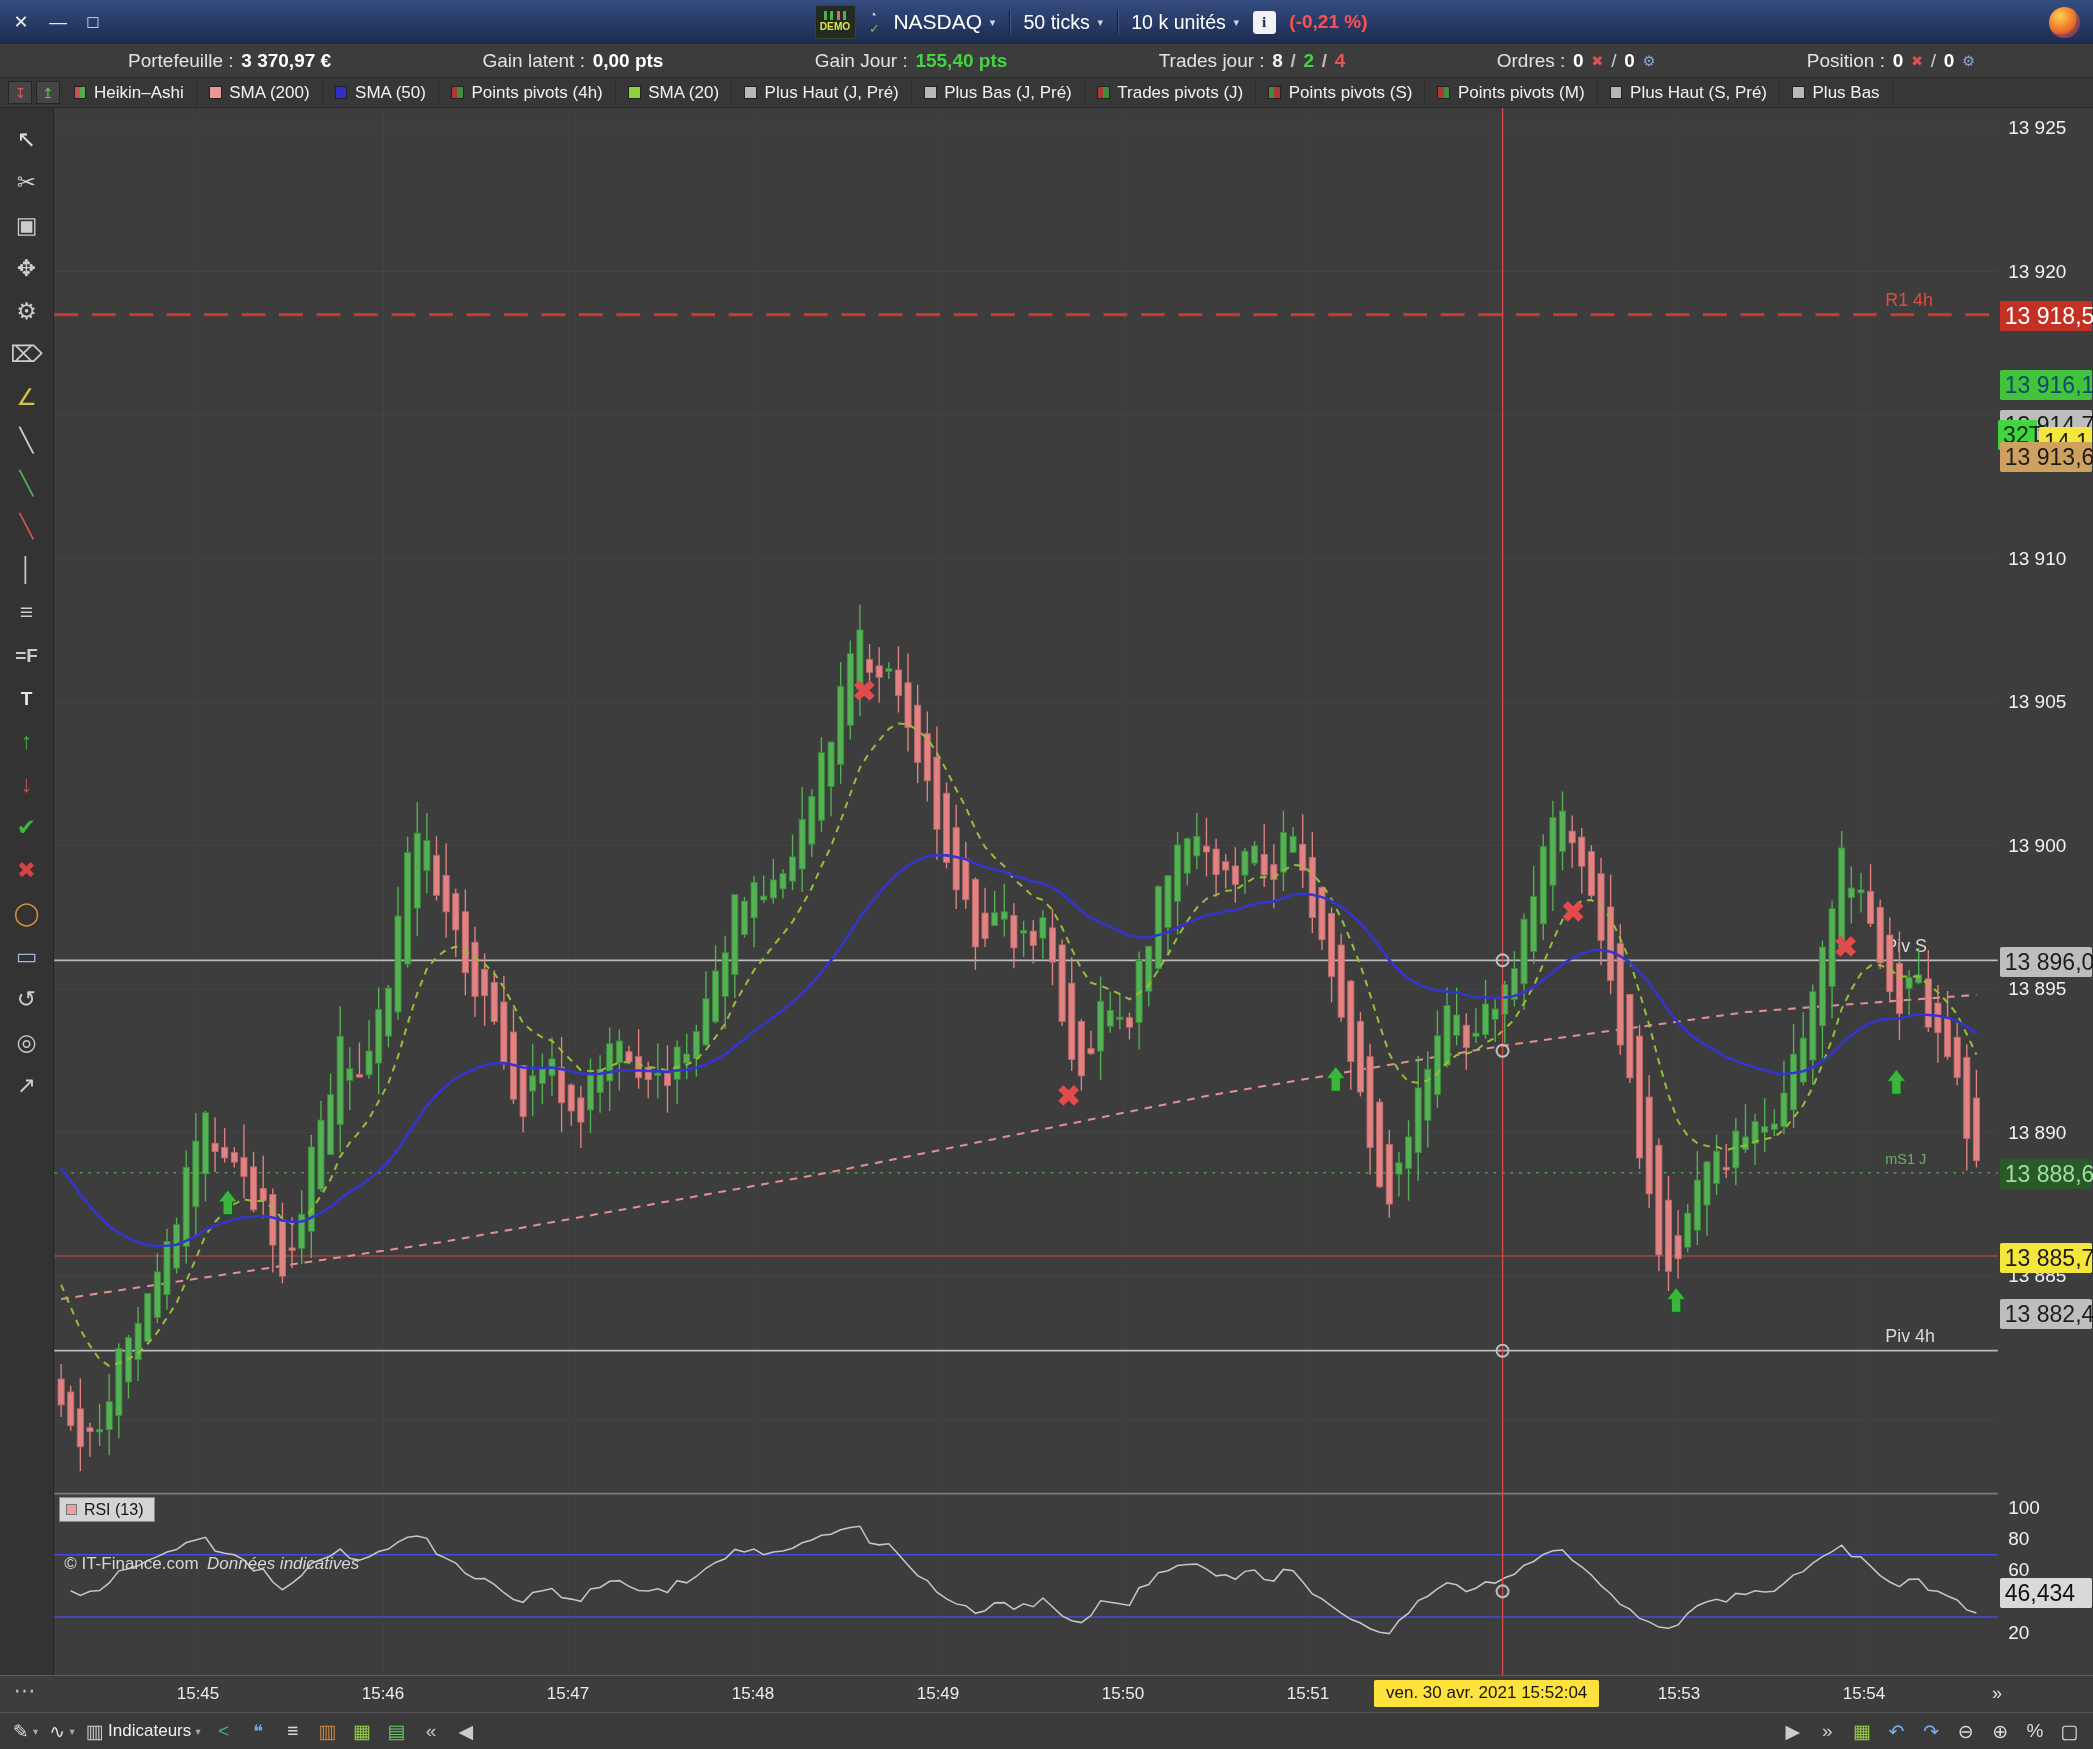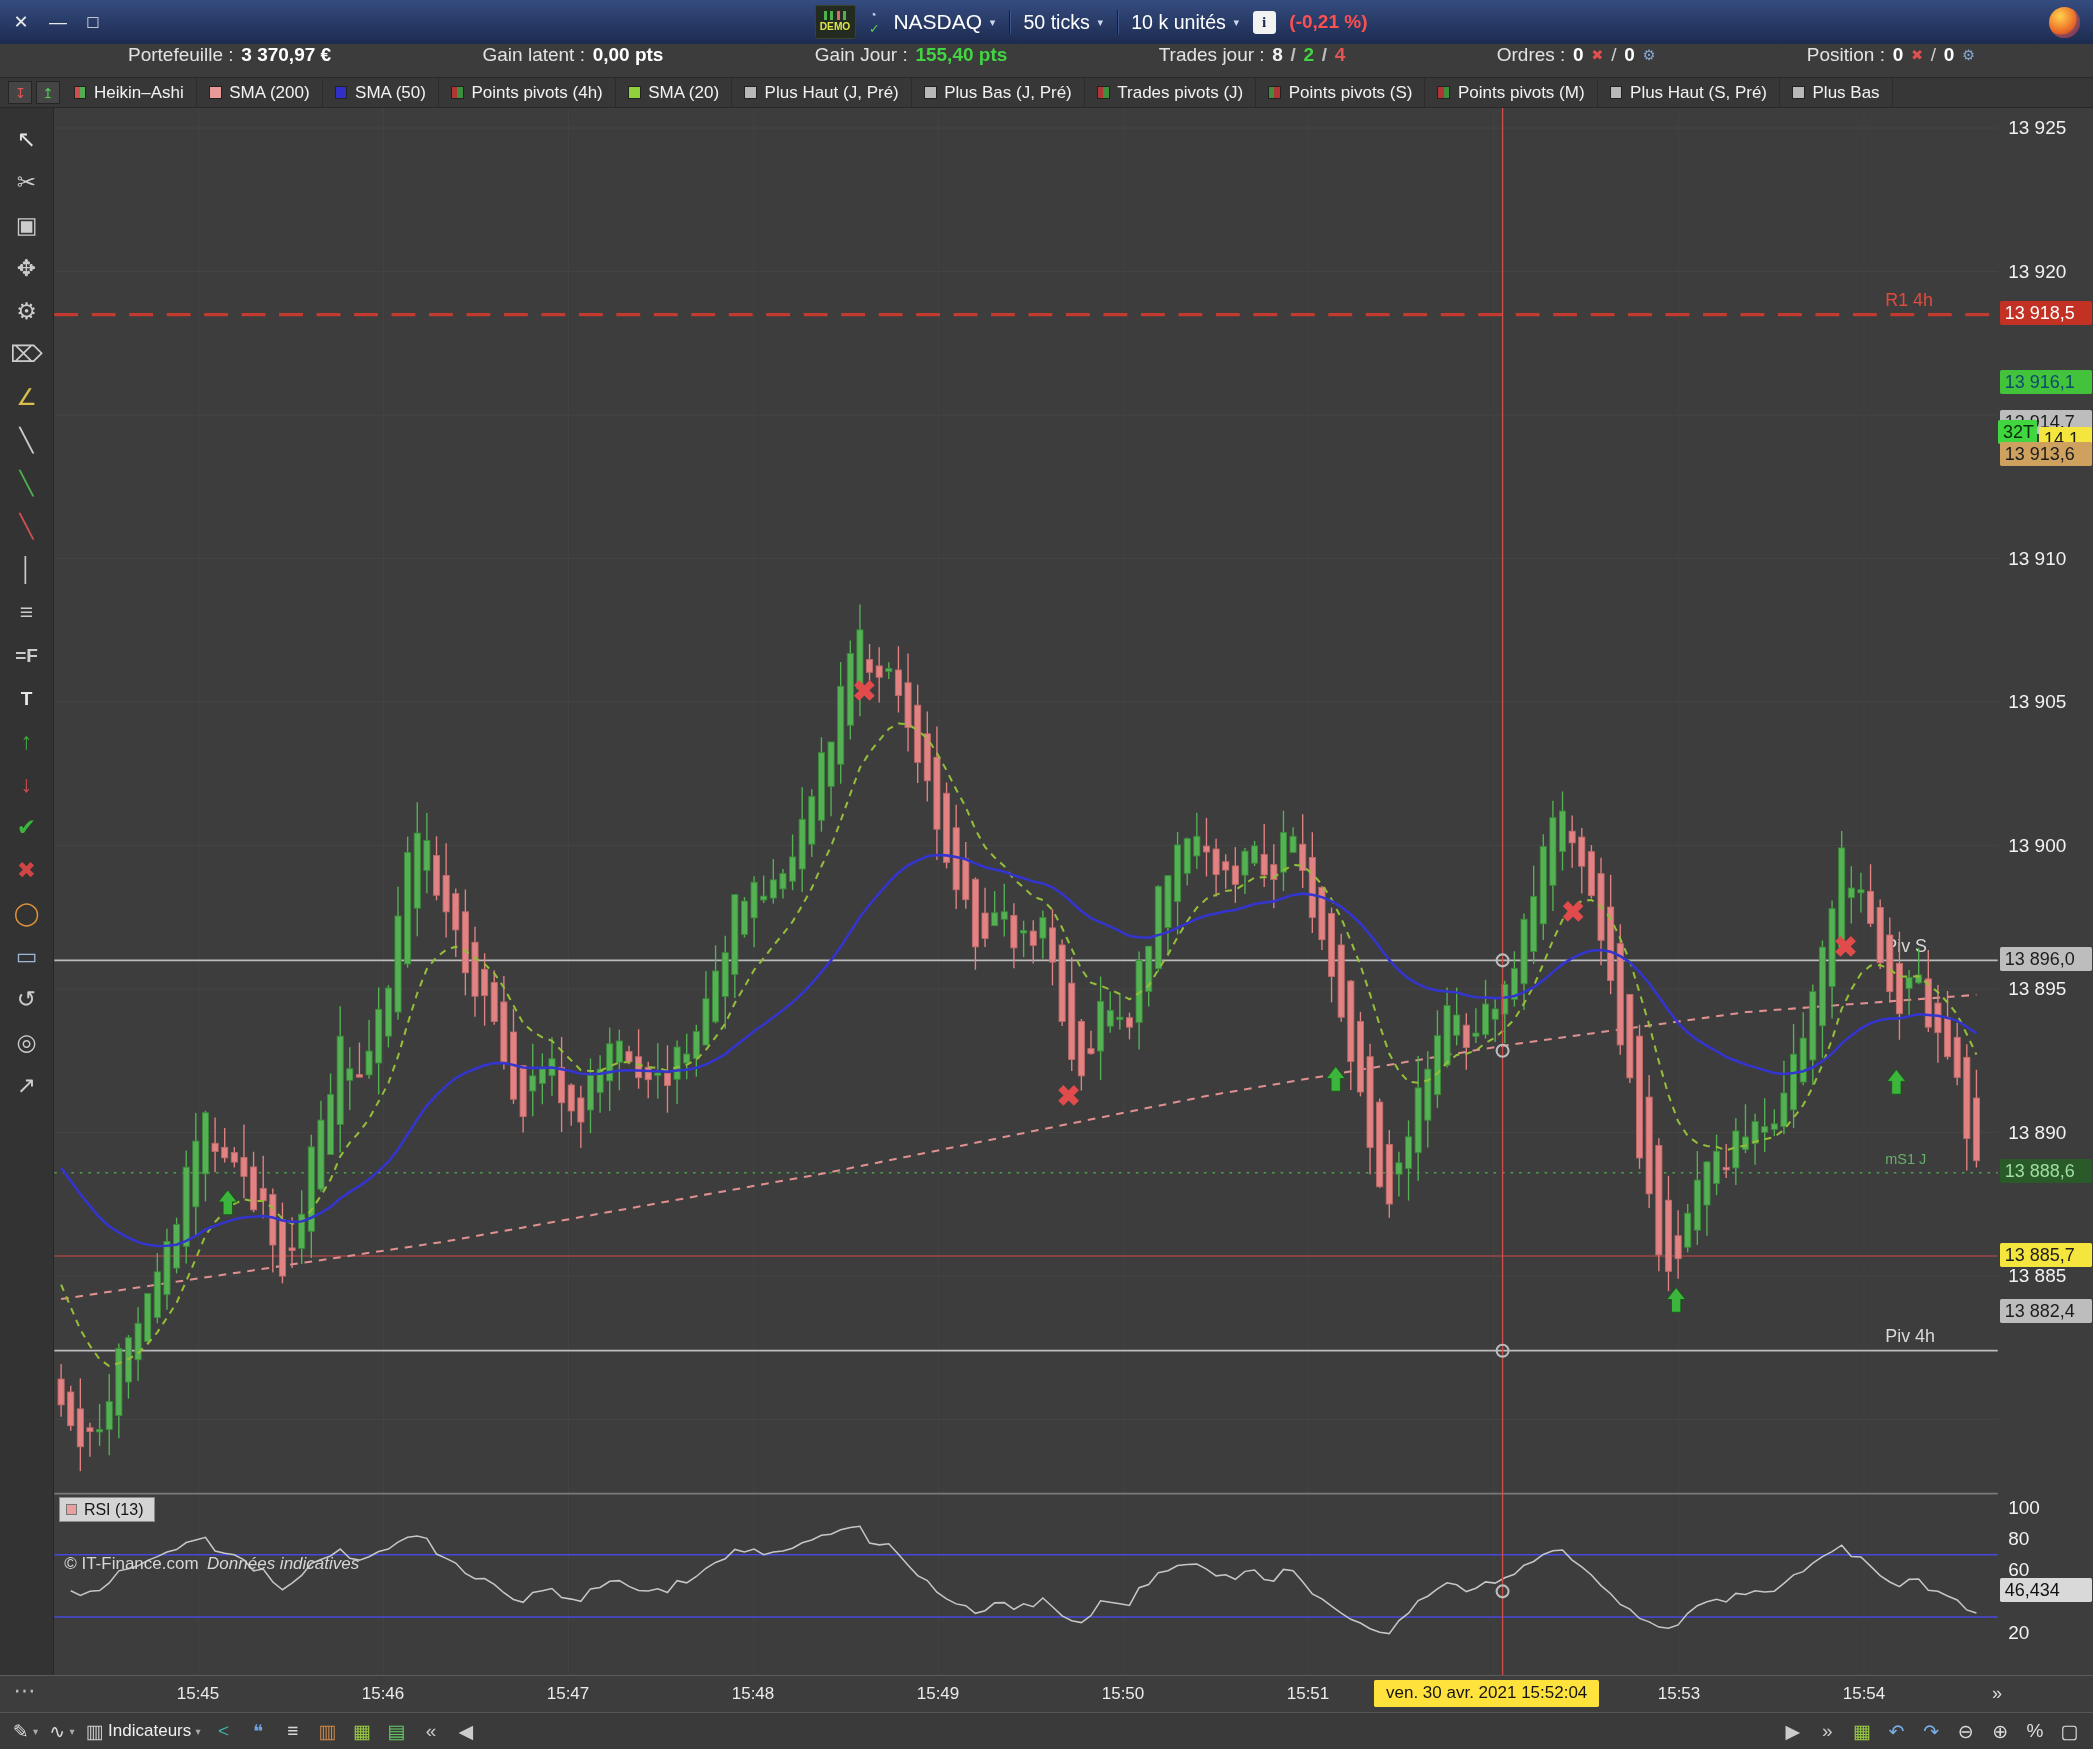--- a/index.html
+++ b/index.html
@@ -23,21 +23,21 @@
   .tb-dd .sym{font-weight:normal;font-size:21px}
   .caret{font-size:11px;color:#cdd6ea}
   .tb-sep{width:0.9px;height:24px;background:#101f3e;box-shadow:0.9px 0 0 #41598f}
   .info-box{width:23px;height:23px;background:#f2f2f2;color:#1d2c50;border-radius:3.4px;font-weight:bold;
     display:flex;align-items:center;justify-content:center;font-size:15.3px;font-family:"Liberation Serif",serif;cursor:pointer}
   .change{color:#ff5050;font-size:19px;font-weight:bold}
   .logo{width:31px;height:31px;border-radius:50%;
     background:radial-gradient(circle at 35% 30%,#ffd34d,#ef7a2d 45%,#c8381d 80%);
     box-shadow:inset -3.4px -3.4px 0 rgba(40,60,160,.45)}
   
-  .acctbar{height:34px;background:#3c3c3c;border-bottom:0.9px solid #2a2a2a;display:flex;align-items:flex-start;
+  .acctbar{height:34px;background:#3c3c3c;border-bottom:0.9px solid #2a2a2a;display:flex;align-items:center;
     padding:0 119px 0 128px;justify-content:space-between;font-size:19px}
   .acct{display:flex;align-items:center;gap:7.7px;white-space:nowrap}
   .acct-label{color:#e2e2e2}
   .acct-val{font-weight:bold;color:#fff}
   .acct-slash{color:#cfcfcf}
   .mini-icon{font-size:14.5px;cursor:pointer}
   
   .legendbar{height:30px;background:#373737;border-bottom:0.9px solid #292929;display:flex;align-items:stretch;
     overflow:hidden;padding-left:6.8px;white-space:nowrap}
   .lg-btn{width:24px;margin:3.4px 1.7px;display:flex;align-items:center;justify-content:center;background:#454545;
@@ -56,21 +56,21 @@
   #chart-svg text{font-family:"Liberation Sans",sans-serif}
   .watermark{position:absolute;top:0;right:109px;font-size:37px;font-weight:bold;
     color:rgba(172,172,172,.5);z-index:1;pointer-events:none}
   .copyright{position:absolute;left:10.2px;top:1446px;font-size:17px;color:#d6d6d6;z-index:2}
   .copyright .note{font-style:italic;margin-left:8.5px}
   .rsi-chip{position:absolute;left:5.1px;top:1389px;background:#d4d4d4;color:#151515;font-size:16px;
     padding:2.6px 10.2px 2.6px 6px;display:flex;gap:6.8px;align-items:center;border:0.9px solid #8a8a8a;z-index:2}
   .rsi-chip .sq{width:11px;height:11px;background:#e8a0a0;border:0.9px solid #777}
   .paxis{position:relative;width:96px;background:#3d3d3d;overflow:hidden;flex:none}
   .ptick{position:absolute;left:10.2px;font-size:19px;color:#f2f2f2;white-space:nowrap}
-  .pchip{position:absolute;left:1.7px;right:1.7px;font-size:18px;padding:1.7px 5.1px;border-radius:1.7px;
+  .pchip{position:absolute;left:1.7px;right:1.7px;font-size:23px;padding:1.7px 5.1px;border-radius:1.7px;
     white-space:nowrap;z-index:3}
   
   .timerow{height:37px;background:#3d3d3d;border-top:0.9px solid #5c5c5c;position:relative;
     font-size:17px;color:#ececec}
   .tlabel{position:absolute;top:7.7px;width:68px;text-align:center}
   .datechip{position:absolute;top:4.3px;height:26.4px;background:#ffe23c;color:#151515;font-size:17px;
     display:flex;align-items:center;padding:0 12px;border-radius:1.7px;z-index:4}
   .endbtn{position:absolute;right:92px;top:6.8px;color:#ddd;font-size:18px;cursor:pointer}
   .dots{position:absolute;left:13.6px;top:1.7px;color:#bbb;font-size:22px;cursor:pointer}
   

